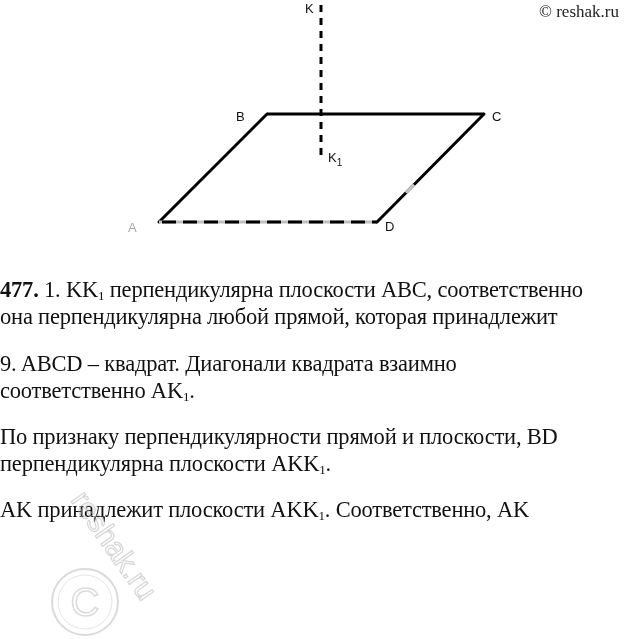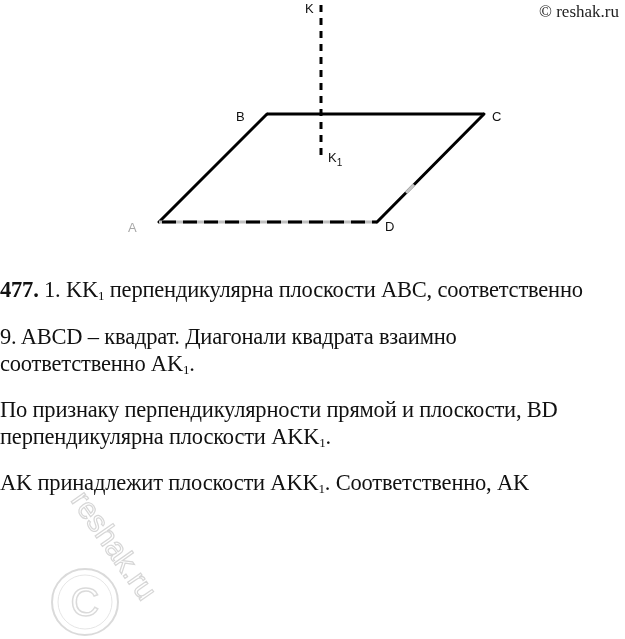--- a/index.html
+++ b/index.html
@@ -100,20 +100,21 @@
   <text class="fig-label" x="236" y="121">B</text>
   <text class="fig-label" x="492" y="121">C</text>
   <text class="fig-label" x="328" y="162"><tspan>K</tspan><tspan class="fig-sub" dy="4">1</tspan></text>
   <text class="fig-label gray" x="128" y="232">A</text>
   <text class="fig-label" x="385" y="231">D</text>
 </svg>
 
 <div class="solution">
   <div>
     <p><span class="num">477.</span><span> 1. KK</span><sub>1</sub><span> перпендикулярна плоскости ABC, соответственно</span></p>
+    <p>она перпендикулярна любой прямой, которая принадлежит</p>
   </div>
   <div class="gap1"></div>
   <div>
     <p>9. ABCD – квадрат. Диагонали квадрата взаимно</p>
     <p><span>соответственно AK</span><sub>1</sub><span>.</span></p>
   </div>
   <div class="gap2"></div>
   <div>
     <p>По признаку перпендикулярности прямой и плоскости, BD</p>
     <p><span>перпендикулярна плоскости AKK</span><sub>1</sub><span>.</span></p>

